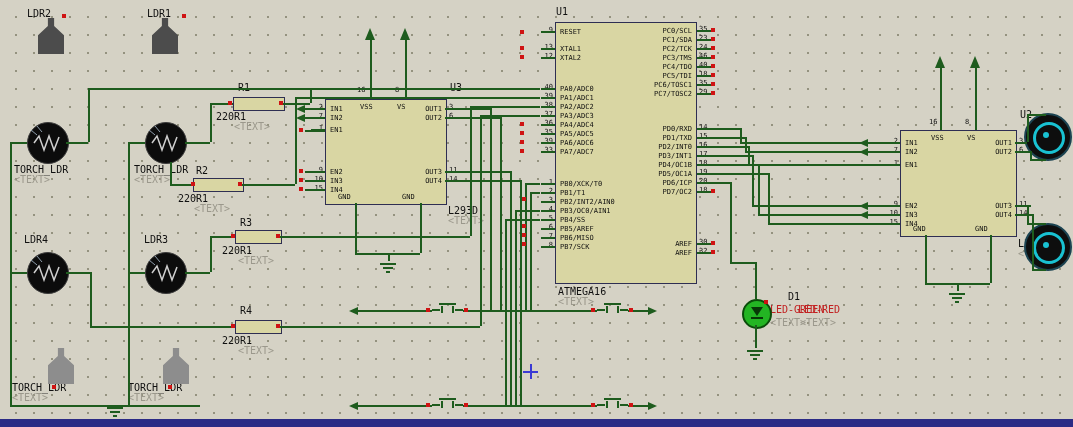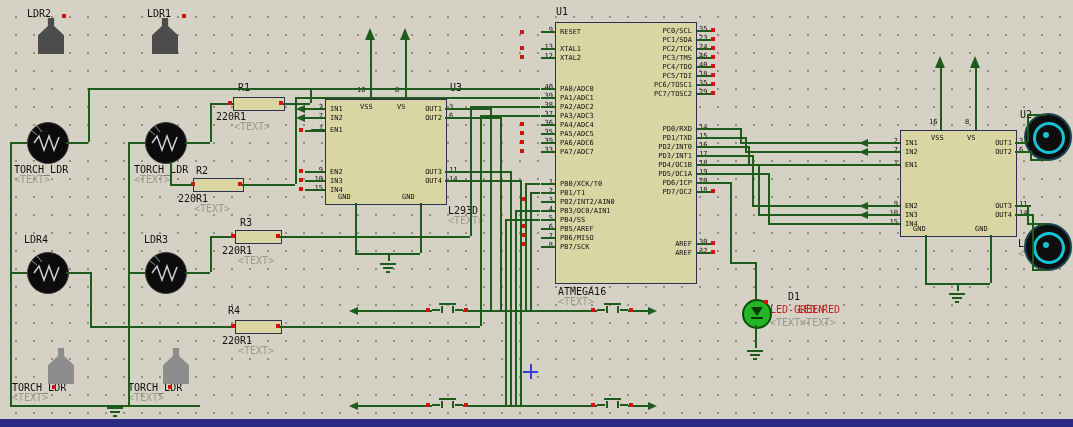--- a/index.html
+++ b/index.html
@@ -65,21 +65,21 @@
 
   <span class="txt" style="left:238px;top:83px">R1</span>
   <span class="txt" style="left:216px;top:112px">220R1</span>
   <span class="txt gray" style="left:234px;top:122px">&lt;TEXT&gt;</span>
   <span class="txt" style="left:196px;top:166px">R2</span>
   <span class="txt" style="left:178px;top:194px">220R1</span>
   <span class="txt gray" style="left:194px;top:204px">&lt;TEXT&gt;</span>
   <span class="txt" style="left:240px;top:218px">R3</span>
   <span class="txt" style="left:222px;top:246px">220R1</span>
   <span class="txt gray" style="left:238px;top:256px">&lt;TEXT&gt;</span>
-  <span class="txt" style="left:228px;top:306px">R4</span>
+  <span class="txt" style="left:240px;top:306px">R4</span>
   <span class="txt" style="left:222px;top:336px">220R1</span>
   <span class="txt gray" style="left:238px;top:346px">&lt;TEXT&gt;</span>
 
   <span class="txt" style="left:450px;top:83px">U3</span>
   <span class="txt" style="left:448px;top:206px">L293D</span>
   <span class="txt gray" style="left:448px;top:216px">&lt;TEXT&gt;</span>
   <span class="txt" style="left:556px;top:7px">U1</span>
   <span class="txt" style="left:558px;top:287px">ATMEGA16</span>
   <span class="txt gray" style="left:558px;top:297px">&lt;TEXT&gt;</span>
   <span class="txt" style="left:1020px;top:110px">U2</span>

